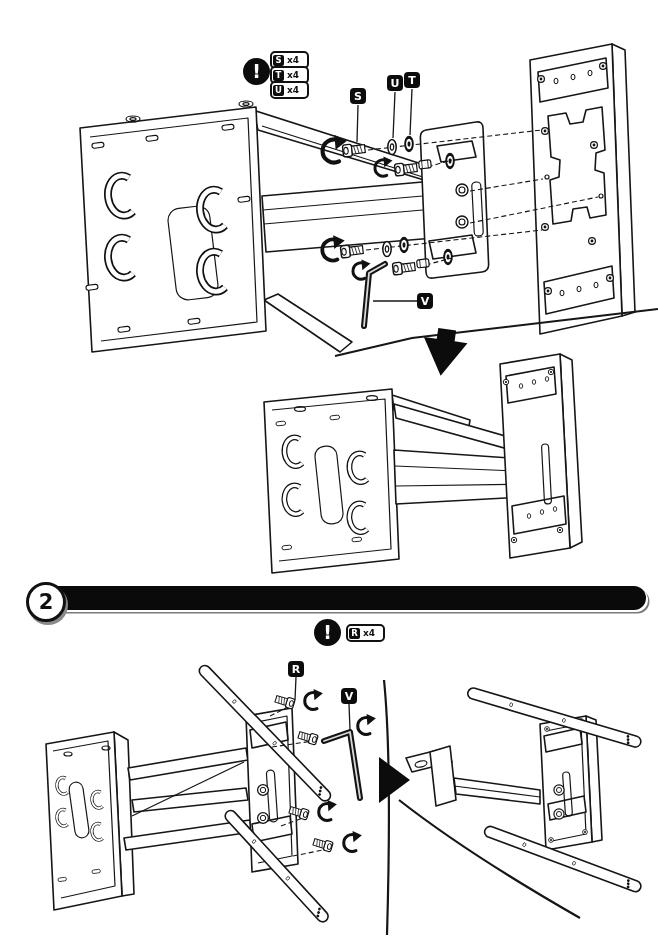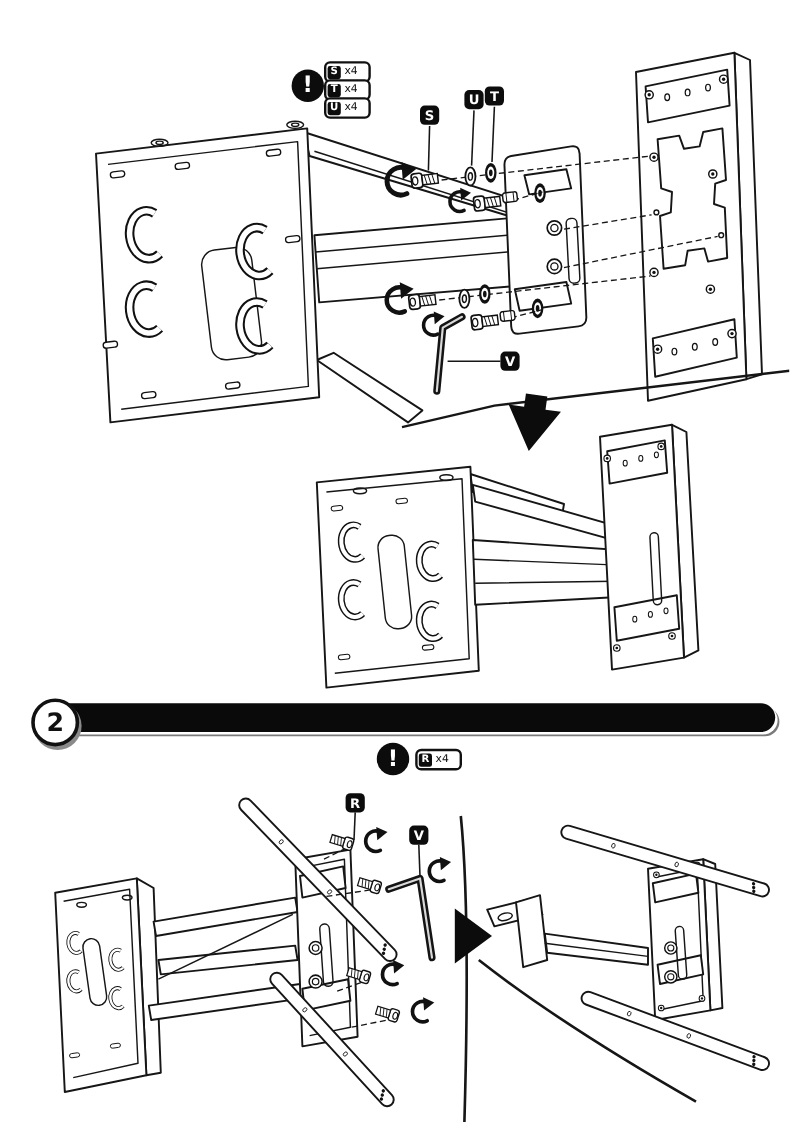--- a/index.html
+++ b/index.html
@@ -21,21 +21,21 @@
   }
   
   .pill{
     position:absolute;width:34px;height:14px;border:2px solid #111;border-radius:5px;background:#fff;
     display:flex;align-items:center;padding-left:1px;box-sizing:content-box;
   }
   .pill .tag{
     width:11px;height:11px;background:#0c0c0c;border-radius:2px;color:#fff;font-size:8.5px;font-weight:bold;
     display:flex;align-items:center;justify-content:center;margin-right:3px;line-height:1;
   }
-  .pill .qty{font-size:9px;font-weight:normal;letter-spacing:0;}
+  .pill .qty{font-size:9px;font-weight:bold;letter-spacing:0;}
   
   .step-bar{
     position:absolute;left:45px;top:586px;width:601px;height:24px;background:#0a0a0a;
     border-radius:4px 13px 13px 4px;box-shadow:2px 2px 0 #ffffff,3.5px 3.5px 0 #7a7a7a;z-index:1;
   }
   .step-num{
     position:absolute;left:26px;top:582px;width:34px;height:34px;background:#fff;border:3px solid #111;
     border-radius:50%;display:flex;align-items:center;justify-content:center;font-size:21px;font-weight:bold;
     box-shadow:2px 3px 0 #8a8a8a;z-index:2;
   }

